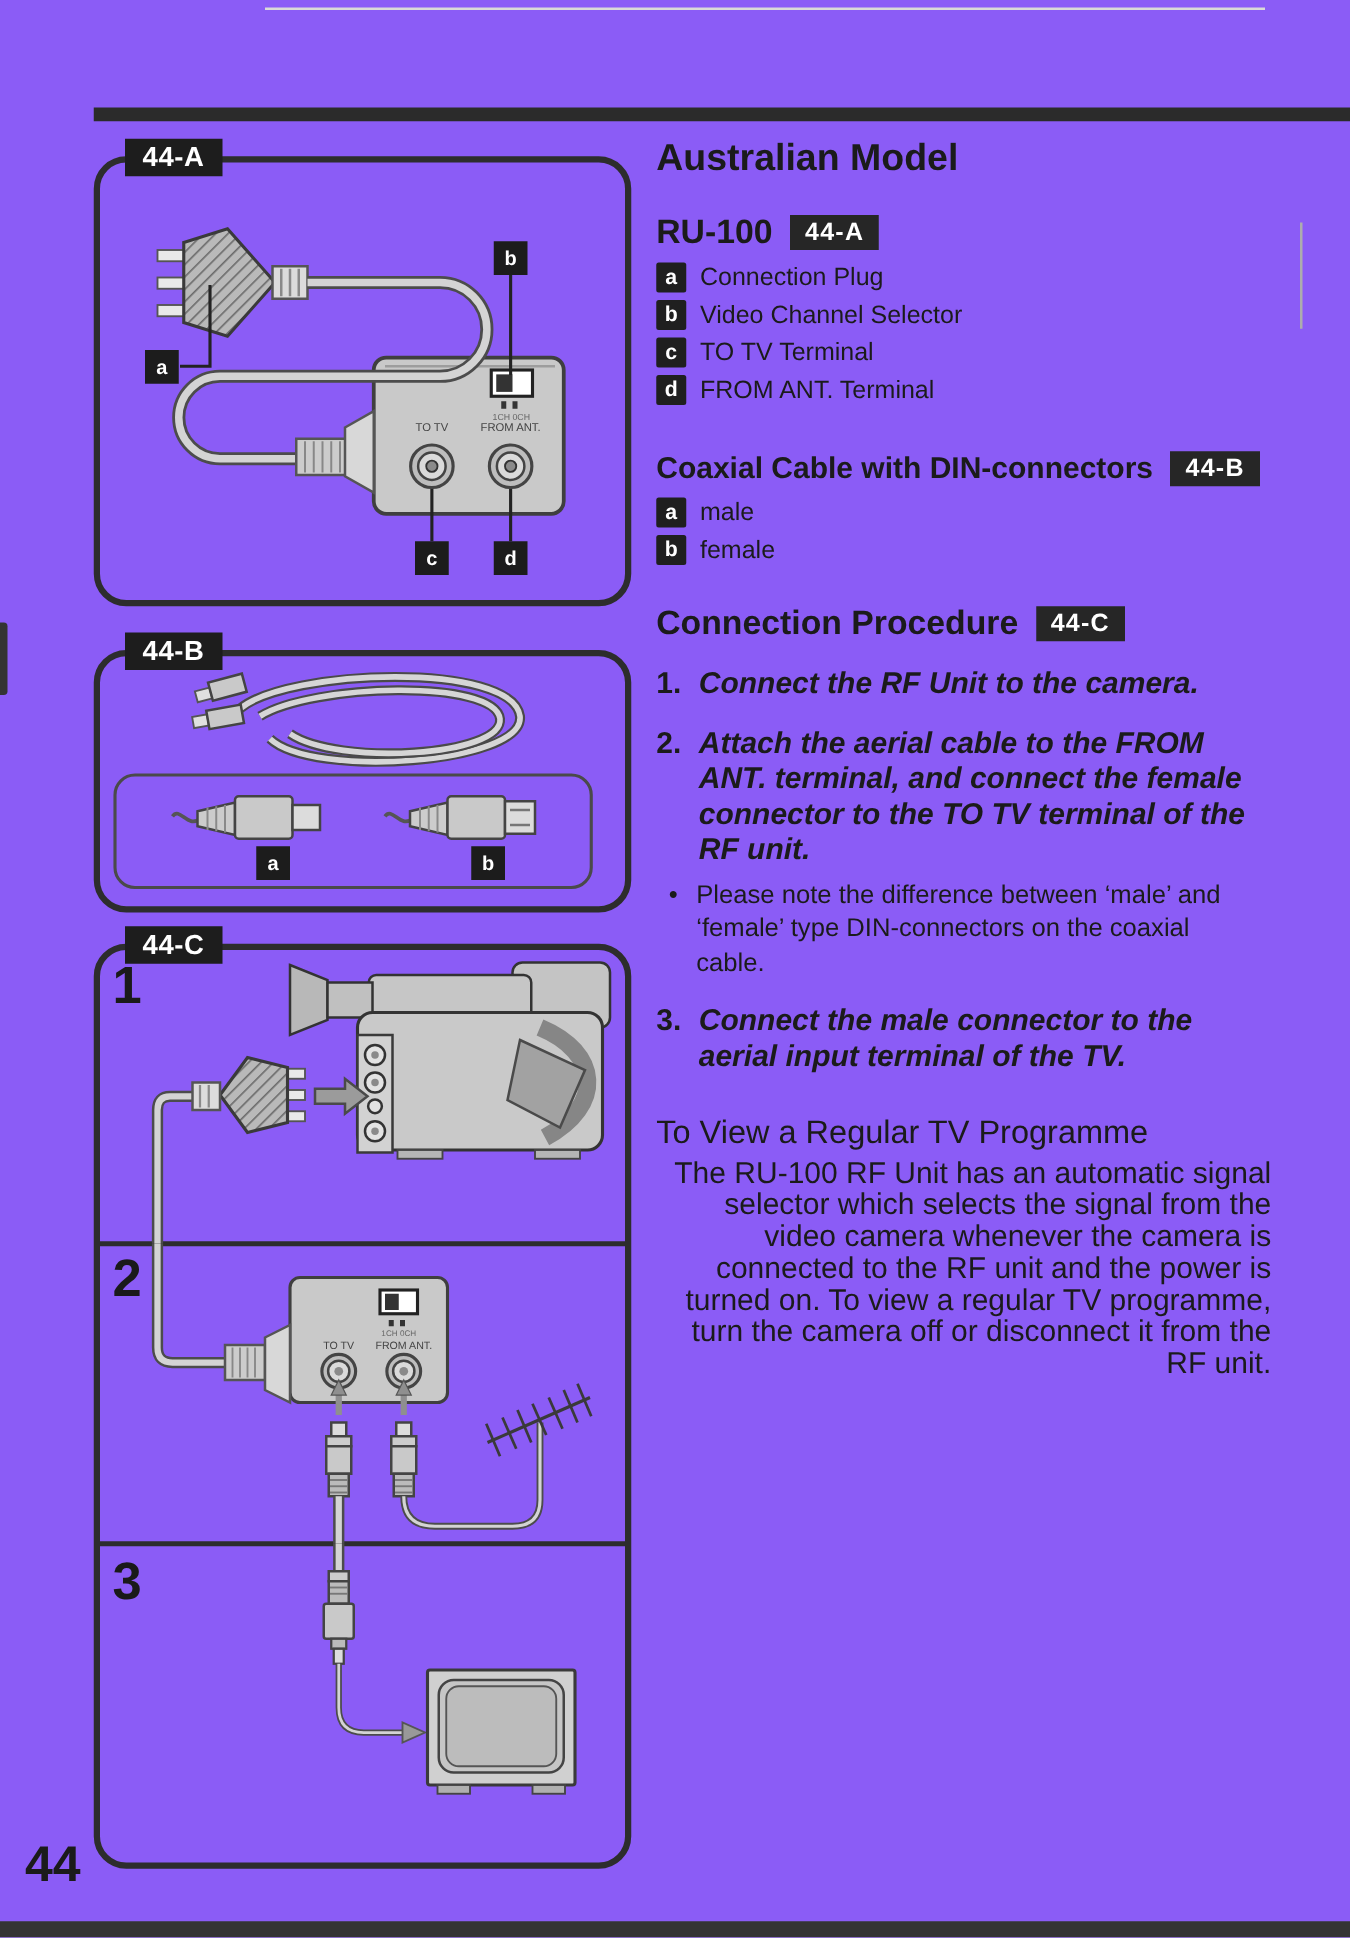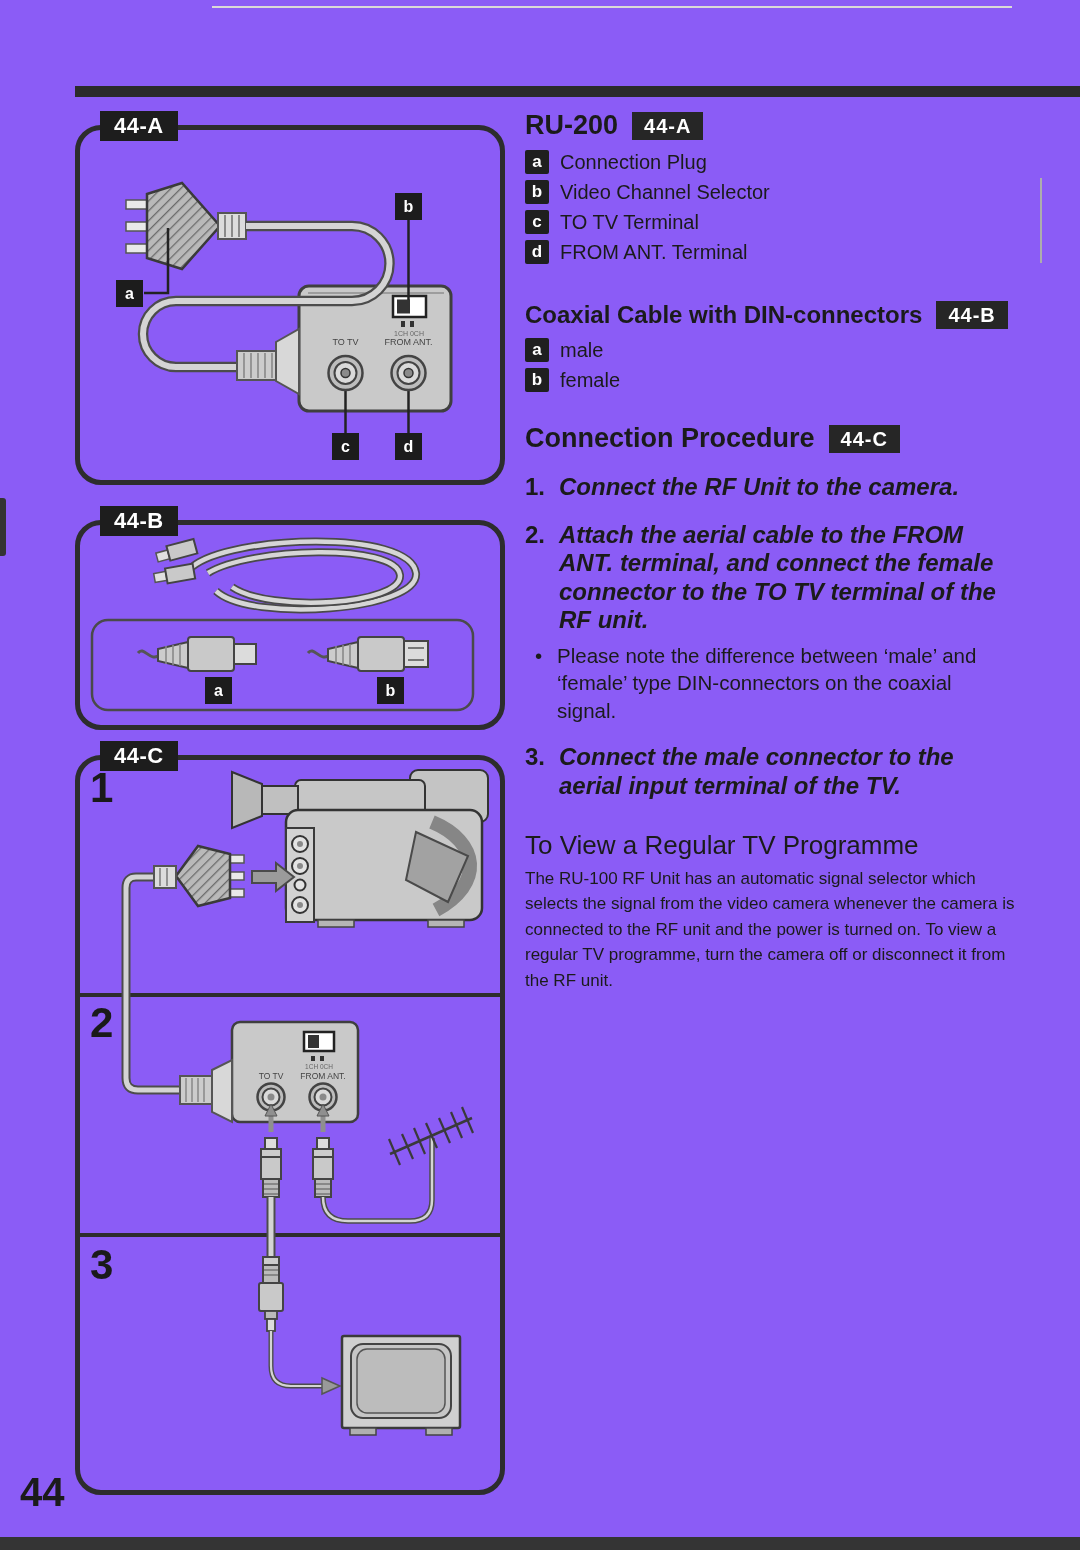--- a/index.html
+++ b/index.html
@@ -33,21 +33,21 @@
   .klist   { margin-top:8px; }
   .krow    { display:flex; align-items:center; margin:4px 0; font-size:20px; height:26px; }
   .kbox    { width:24px; height:24px; background:#1f1f1f; color:#fff; font-size:17px; font-weight:bold;
              display:flex; align-items:center; justify-content:center; margin-right:11px; border-radius:2px; flex:none; }
   .step    { display:flex; font-weight:bold; font-size:24px; line-height:28.5px; margin-top:19px; }
   .step-num  { width:34px; flex:none; }
   .step-text { flex:1; max-width:440px;font-style:italic; }
   .note    { display:flex; font-size:20.5px; line-height:27.5px; margin:7px 0 0 10px; font-weight:normal; }
   .note-bullet { width:22px; flex:none; }
   .note-text   { max-width:452px; }
-  .tvp-body { font-size:17px; line-height:25.4px; margin-top:5px; max-width:492px; }
+  .tvp-body { font-size:24px; line-height:25.4px; margin-top:5px; max-width:492px;text-align:right; }
 
   .pagenum { position:absolute; left:20px; top:1470px; font-size:40px; font-weight:bold; }
 </style>
 </head>
 <body>
 
 <div class="page">
 
   <div class="top-faint-rule"></div>
   <div class="top-rule"></div>
@@ -337,23 +337,24 @@
         <rect x="262" y="576" width="118" height="92" rx="2" fill="#d0d0d0" stroke="#3a3a3a" stroke-width="2.5"></rect>
         <rect x="271" y="584" width="100" height="74" rx="12" fill="#c6c6c6" stroke="#444" stroke-width="2"></rect>
         <rect x="277" y="589" width="88" height="64" rx="10" fill="#bcbcbc" stroke="#555" stroke-width="1.5"></rect>
         <rect x="270" y="668" width="26" height="7" fill="#b0b0b0" stroke="#444" stroke-width="1.5"></rect>
         <rect x="346" y="668" width="26" height="7" fill="#b0b0b0" stroke="#444" stroke-width="1.5"></rect>
       </g>
     </svg>
   </div>
 
   <div class="rightcol">
+    <h1 class="title">Australian Model</h1>
 
     <div class="h-row">
-      <span class="h-ru">RU-200</span>
+      <span class="h-ru">RU-100</span>
       <span class="badge">44-A</span>
     </div>
     <div class="klist">
       <div class="krow">
         <span class="kbox">a</span>
         <span>Connection Plug</span>
       </div>
       <div class="krow">
         <span class="kbox">b</span>
         <span>Video Channel Selector</span>
@@ -392,21 +393,21 @@
       <span class="step-num">1.</span>
       <span class="step-text">Connect the RF Unit to the camera.</span>
     </div>
 
     <div class="step">
       <span class="step-num">2.</span>
       <span class="step-text">Attach the aerial cable to the FROM ANT. terminal, and connect the female connector to the TO TV terminal of the RF unit.</span>
     </div>
     <div class="note">
       <span class="note-bullet">•</span>
-      <span class="note-text">Please note the difference between ‘male’ and ‘female’ type DIN-connectors on the coaxial signal.</span>
+      <span class="note-text">Please note the difference between ‘male’ and ‘female’ type DIN-connectors on the coaxial cable.</span>
     </div>
 
     <div class="step">
       <span class="step-num">3.</span>
       <span class="step-text">Connect the male connector to the aerial input terminal of the TV.</span>
     </div>
 
     <div class="h-tvp">To View a Regular TV Programme</div>
     <p class="tvp-body">The RU-100 RF Unit has an automatic signal selector which selects the signal from the video camera whenever the camera is connected to the RF unit and the power is turned on. To view a regular TV programme, turn the camera off or disconnect it from the RF unit.</p>
   </div>

